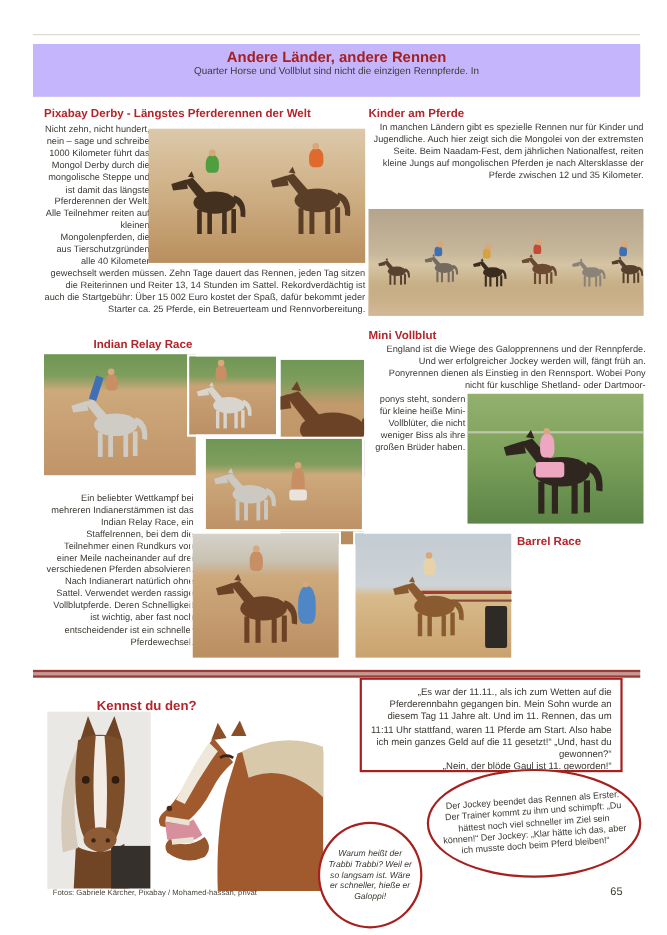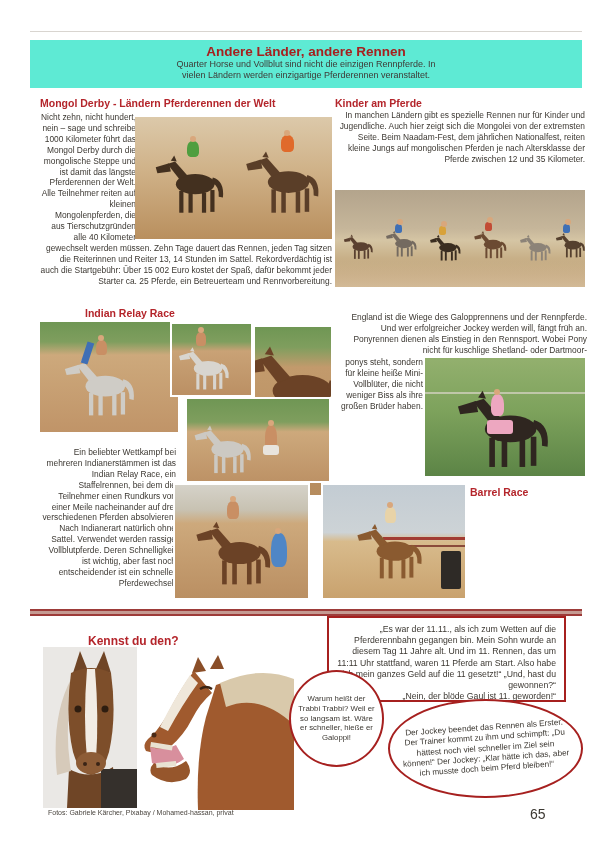--- a/index.html
+++ b/index.html
@@ -1,43 +1,43 @@
 <!DOCTYPE html>
 <html><head>
 <meta charset="utf-8">
 <style>
   html,body{margin:0;padding:0;background:#ffffff;}
   .page{position:relative;width:606px;height:850px;background:#ffffff;overflow:hidden;
         font-family:"Liberation Sans",sans-serif;color:#3c3832;}
   .abs{position:absolute;}
   .toprule{position:absolute;left:30px;top:31px;width:552px;height:1px;background:#d9d5d0;}
-  .band{position:absolute;left:30px;top:40px;width:552px;height:48px;background:#5eead4;text-align:center;}
+  .band{position:absolute;left:30px;top:40px;width:552px;height:48px;background:#c4b5fd;text-align:center;}
   .band .title{margin-top:4px;font-size:13.5px;font-weight:bold;color:#a6201f;}
   .band .sub{font-size:9px;line-height:11px;color:#3f3a36;}
   .h2{font-size:10.5px;font-weight:bold;color:#b4252b;}
   .body-txt{font-size:8.4px;line-height:10.9px;color:#3c3832;text-align:right;}
   .photo{position:absolute;overflow:hidden;}
   svg.horse{position:absolute;fill:currentColor;}
   .rider{position:absolute;border-radius:45% 45% 30% 30%;}
   .rider::before{content:"";position:absolute;top:-5px;left:22%;width:6px;height:6px;border-radius:50%;background:#d9a77c;}
   .divider{position:absolute;left:30px;top:609px;width:552px;height:7px;
            background:#c59a92;border-top:2px solid #9d3b39;border-bottom:2px solid #9d3b39;box-sizing:border-box;}
   .kennst{position:absolute;left:88px;top:634px;width:200px;text-align:left;
           font-size:12px;font-weight:bold;color:#b4252b;}
   .jokebox{position:absolute;left:327px;top:616px;width:239px;height:86px;box-sizing:border-box;
            border:2px solid #a6201f;background:#ffffff;padding:6px 8px;z-index:6;}
   .jokebox .body-txt{font-size:8.7px;line-height:11.2px;}
   .bubble{position:absolute;border:2px solid #a6201f;border-radius:50%;background:#ffffff;
           display:flex;align-items:center;justify-content:center;text-align:center;box-sizing:border-box;z-index:7;}
-  .bubble-left{left:289px;top:670px;width:95px;height:97px;}
+  .bubble-left{left:289px;top:747px;width:95px;height:97px;font-style:italic;}
   .bubble-left .inner{font-size:7.8px;line-height:9.8px;padding:4px 7px;}
   .bubble-right{left:388px;top:699px;width:195px;height:99px;}
   .bubble-right .inner{font-size:8.2px;line-height:10.3px;padding:4px 12px;transform:rotate(-4deg);}
   .credit{position:absolute;left:48px;top:809px;font-size:7px;color:#4a453f;}
-  .pagenum{position:absolute;left:530px;top:806px;width:36px;font-size:14px;color:#3c3832;}
+  .pagenum{position:absolute;left:530px;top:806px;width:36px;text-align:right;font-size:10px;color:#3c3832;}
   .collage{border:2px solid #ffffff;box-sizing:border-box;}
 </style>
 </head>
 <body>
 
 <svg width="0" height="0" style="position:absolute">
   <defs>
     <g id="horse">
       <ellipse cx="55" cy="34" rx="23" ry="12"></ellipse>
       <path d="M36 28 L22 10 L31 7 L46 24 Z"></path>
@@ -52,24 +52,23 @@
   </defs>
 </svg>
 
 <div class="page">
 
   <div class="toprule"></div>
 
   <div class="band">
     <div class="title">Andere Länder, andere Rennen</div>
     <div class="sub">Quarter Horse und Vollblut sind nicht die einzigen Rennpferde. In</div>
-    <div class="sub">vielen Ländern werden einzigartige Pferderennen veranstaltet.</div>
-  </div>
-
-  <div class="abs h2" style="left:40px;top:97px;width:300px;">Mongol Derby - Ländern Pferderennen der Welt</div>
+  </div>
+
+  <div class="abs h2" style="left:40px;top:97px;width:300px;">Pixabay Derby - Längstes Pferderennen der Welt</div>
   <div class="abs body-txt" style="left:40px;top:112px;width:96px;">Nicht zehn, nicht hundert, nein – sage und schreibe 1000 Kilometer führt das Mongol Derby durch die mongolische Steppe und ist damit das längste Pferderennen der Welt. Alle Teilnehmer reiten auf kleinen Mongolenpferden, die aus Tierschutzgründen alle 40 Kilometer</div>
 
   <div class="photo" style="left:135px;top:117px;width:197px;height:122px;background:linear-gradient(180deg,#dcc9aa 0%,#cfb187 45%,#b98f5e 100%);">
     <svg class="horse" viewBox="0 0 100 70" style="left:14px;top:38px;width:84px;height:60px;color:#43301f">
         <use href="#horse"></use>
       </svg>
     <svg class="horse" viewBox="0 0 100 70" style="left:104px;top:34px;width:90px;height:64px;color:#5a3e28">
         <use href="#horse"></use>
       </svg>
     <span class="rider" style="left:52px;top:24px;width:12px;height:16px;background:#4f9e3f;"></span>
@@ -151,20 +150,21 @@
     <svg class="horse" viewBox="0 0 100 70" style="left:218px;top:42px;width:36px;height:27px;color:#55402e">
         <use href="#horse"></use>
       </svg>
     <span class="rider" style="left:60px;top:34px;width:7px;height:9px;background:#3f6fb5;"></span>
     <span class="rider" style="left:104px;top:36px;width:7px;height:9px;background:#d8a23a;"></span>
     <span class="rider" style="left:150px;top:32px;width:7px;height:9px;background:#c24b35;"></span>
     <span class="rider" style="left:228px;top:34px;width:7px;height:9px;background:#3f6fb5;"></span>
     <span class="abs" style="left:0;bottom:0;width:100%;height:26px;background:linear-gradient(180deg,rgba(214,190,156,0),rgba(214,190,156,0.85));"></span>
   </div>
 
+  <div class="abs h2" style="left:335px;top:299px;width:200px;">Mini Vollblut</div>
   <div class="abs body-txt" style="left:335px;top:312px;width:252px;">England ist die Wiege des Galopprennens und der Rennpferde. Und wer erfolgreicher Jockey werden will, fängt früh an. Ponyrennen dienen als Einstieg in den Rennsport. Wobei Pony nicht für kuschlige Shetland- oder Dartmoor-</div>
   <div class="abs body-txt" style="left:335px;top:357px;width:88px;">ponys steht, sondern für kleine heiße Mini-Vollblüter, die nicht weniger Biss als ihre großen Brüder haben.</div>
 
   <div class="photo" style="left:425px;top:358px;width:160px;height:118px;background:linear-gradient(180deg,#93b06e 0%,#7da25c 45%,#5c8446 100%);">
     <span class="abs" style="left:0;top:34px;width:100%;height:2px;background:#d8d4c8;opacity:.7;"></span>
     <svg class="horse" viewBox="0 0 100 70" style="left:24px;top:32px;width:112px;height:80px;color:#2f2620">
         <use href="#horse"></use>
       </svg>
     <span class="abs" style="left:62px;top:62px;width:26px;height:14px;background:#eda7c0;border-radius:3px;"></span>
     <span class="rider" style="left:66px;top:36px;width:13px;height:22px;background:#eda7c0;"></span>

